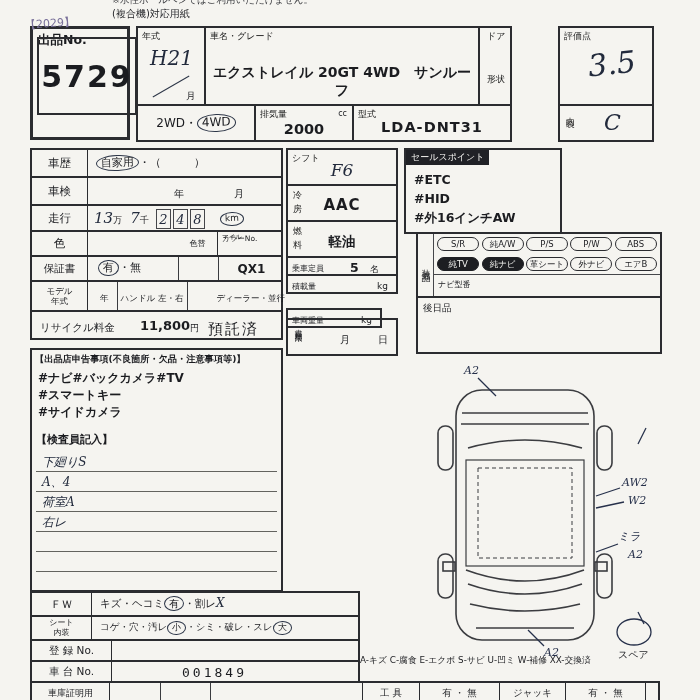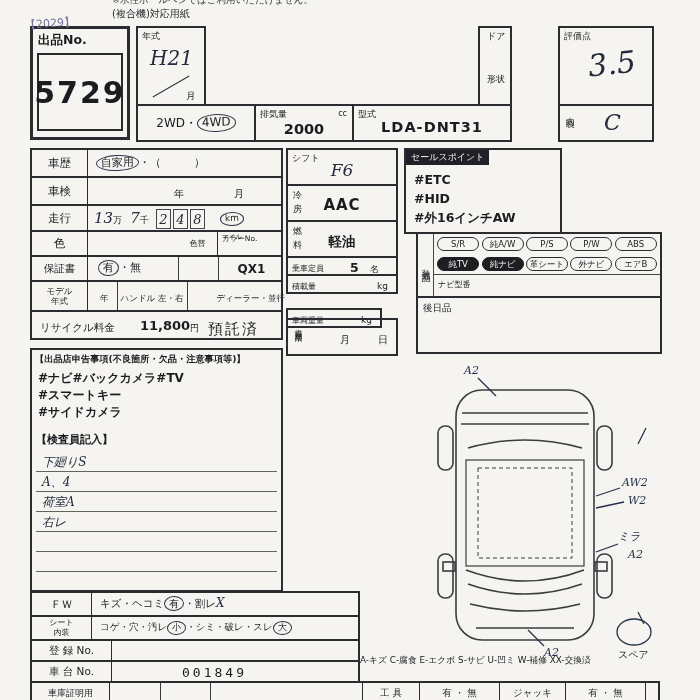--- a/index.html
+++ b/index.html
@@ -23,32 +23,36 @@
 <body>
 
 <div id="page">
 
   <div class="abs" style="left:112px;top:-6px;font-size:9.5px;color:#3a3b3f">※水性ボールペンではご利用いただけません。</div>
   <div class="abs" style="left:112px;top:7px;font-size:10px;color:#26272b">(複合機)対応用紙</div>
 
   <div class="box" style="left:30px;top:26px;width:100px;height:114px;border-width:3px">
     <span class="abs" style="left:5px;top:3px;font-size:12.5px;font-weight:bold">出品No.</span>
     <span class="abs" style="left:-8px;top:-13px;font-size:11px;color:#79709a;transform:rotate(-4deg)">【2029】</span>
-    <div class="box" style="left:4px;top:24px;width:86px;height:78px;display:flex;align-items:center;justify-content:center">
+    <div class="box" style="left:4px;top:8px;width:100px;height:78px;display:flex;align-items:center;justify-content:center">
       <span style="font-size:30px;font-weight:bold;letter-spacing:2px">5729</span>
     </div>
   </div>
 
   <div class="box" style="left:136px;top:26px;width:70px;height:80px">
     <span class="lbl abs" style="left:4px;top:3px">年式</span>
     <span class="hand abs" style="left:12px;top:18px;font-size:20px">H21</span>
     <div class="abs" style="left:12px;top:58px;width:42px;border-top:1.5px solid #2c3547;transform:rotate(-30deg)"></div>
     <span class="abs" style="left:48px;top:62px;font-size:9.5px">月</span>
   </div>
 
+  <div class="box" style="left:204px;top:26px;width:276px;height:80px">
+    <span class="lbl abs" style="left:4px;top:3px">車名・グレード</span>
+    <div class="abs" style="left:0;right:0;top:36px;text-align:center;font-size:14px;font-weight:600">エクストレイル 20GT 4WD　サンルーフ</div>
+  </div>
 
   <div class="box" style="left:478px;top:26px;width:34px;height:80px">
     <span class="lbl abs" style="left:7px;top:3px">ドア</span>
     <span class="lbl abs" style="left:7px;top:46px">形状</span>
   </div>
 
   <div class="box" style="left:558px;top:26px;width:96px;height:80px">
     <span class="lbl abs" style="left:4px;top:3px">評価点</span>
     <span class="hand abs" style="left:28px;top:18px;font-size:30px;transform:rotate(-6deg)">3.5</span>
   </div>

